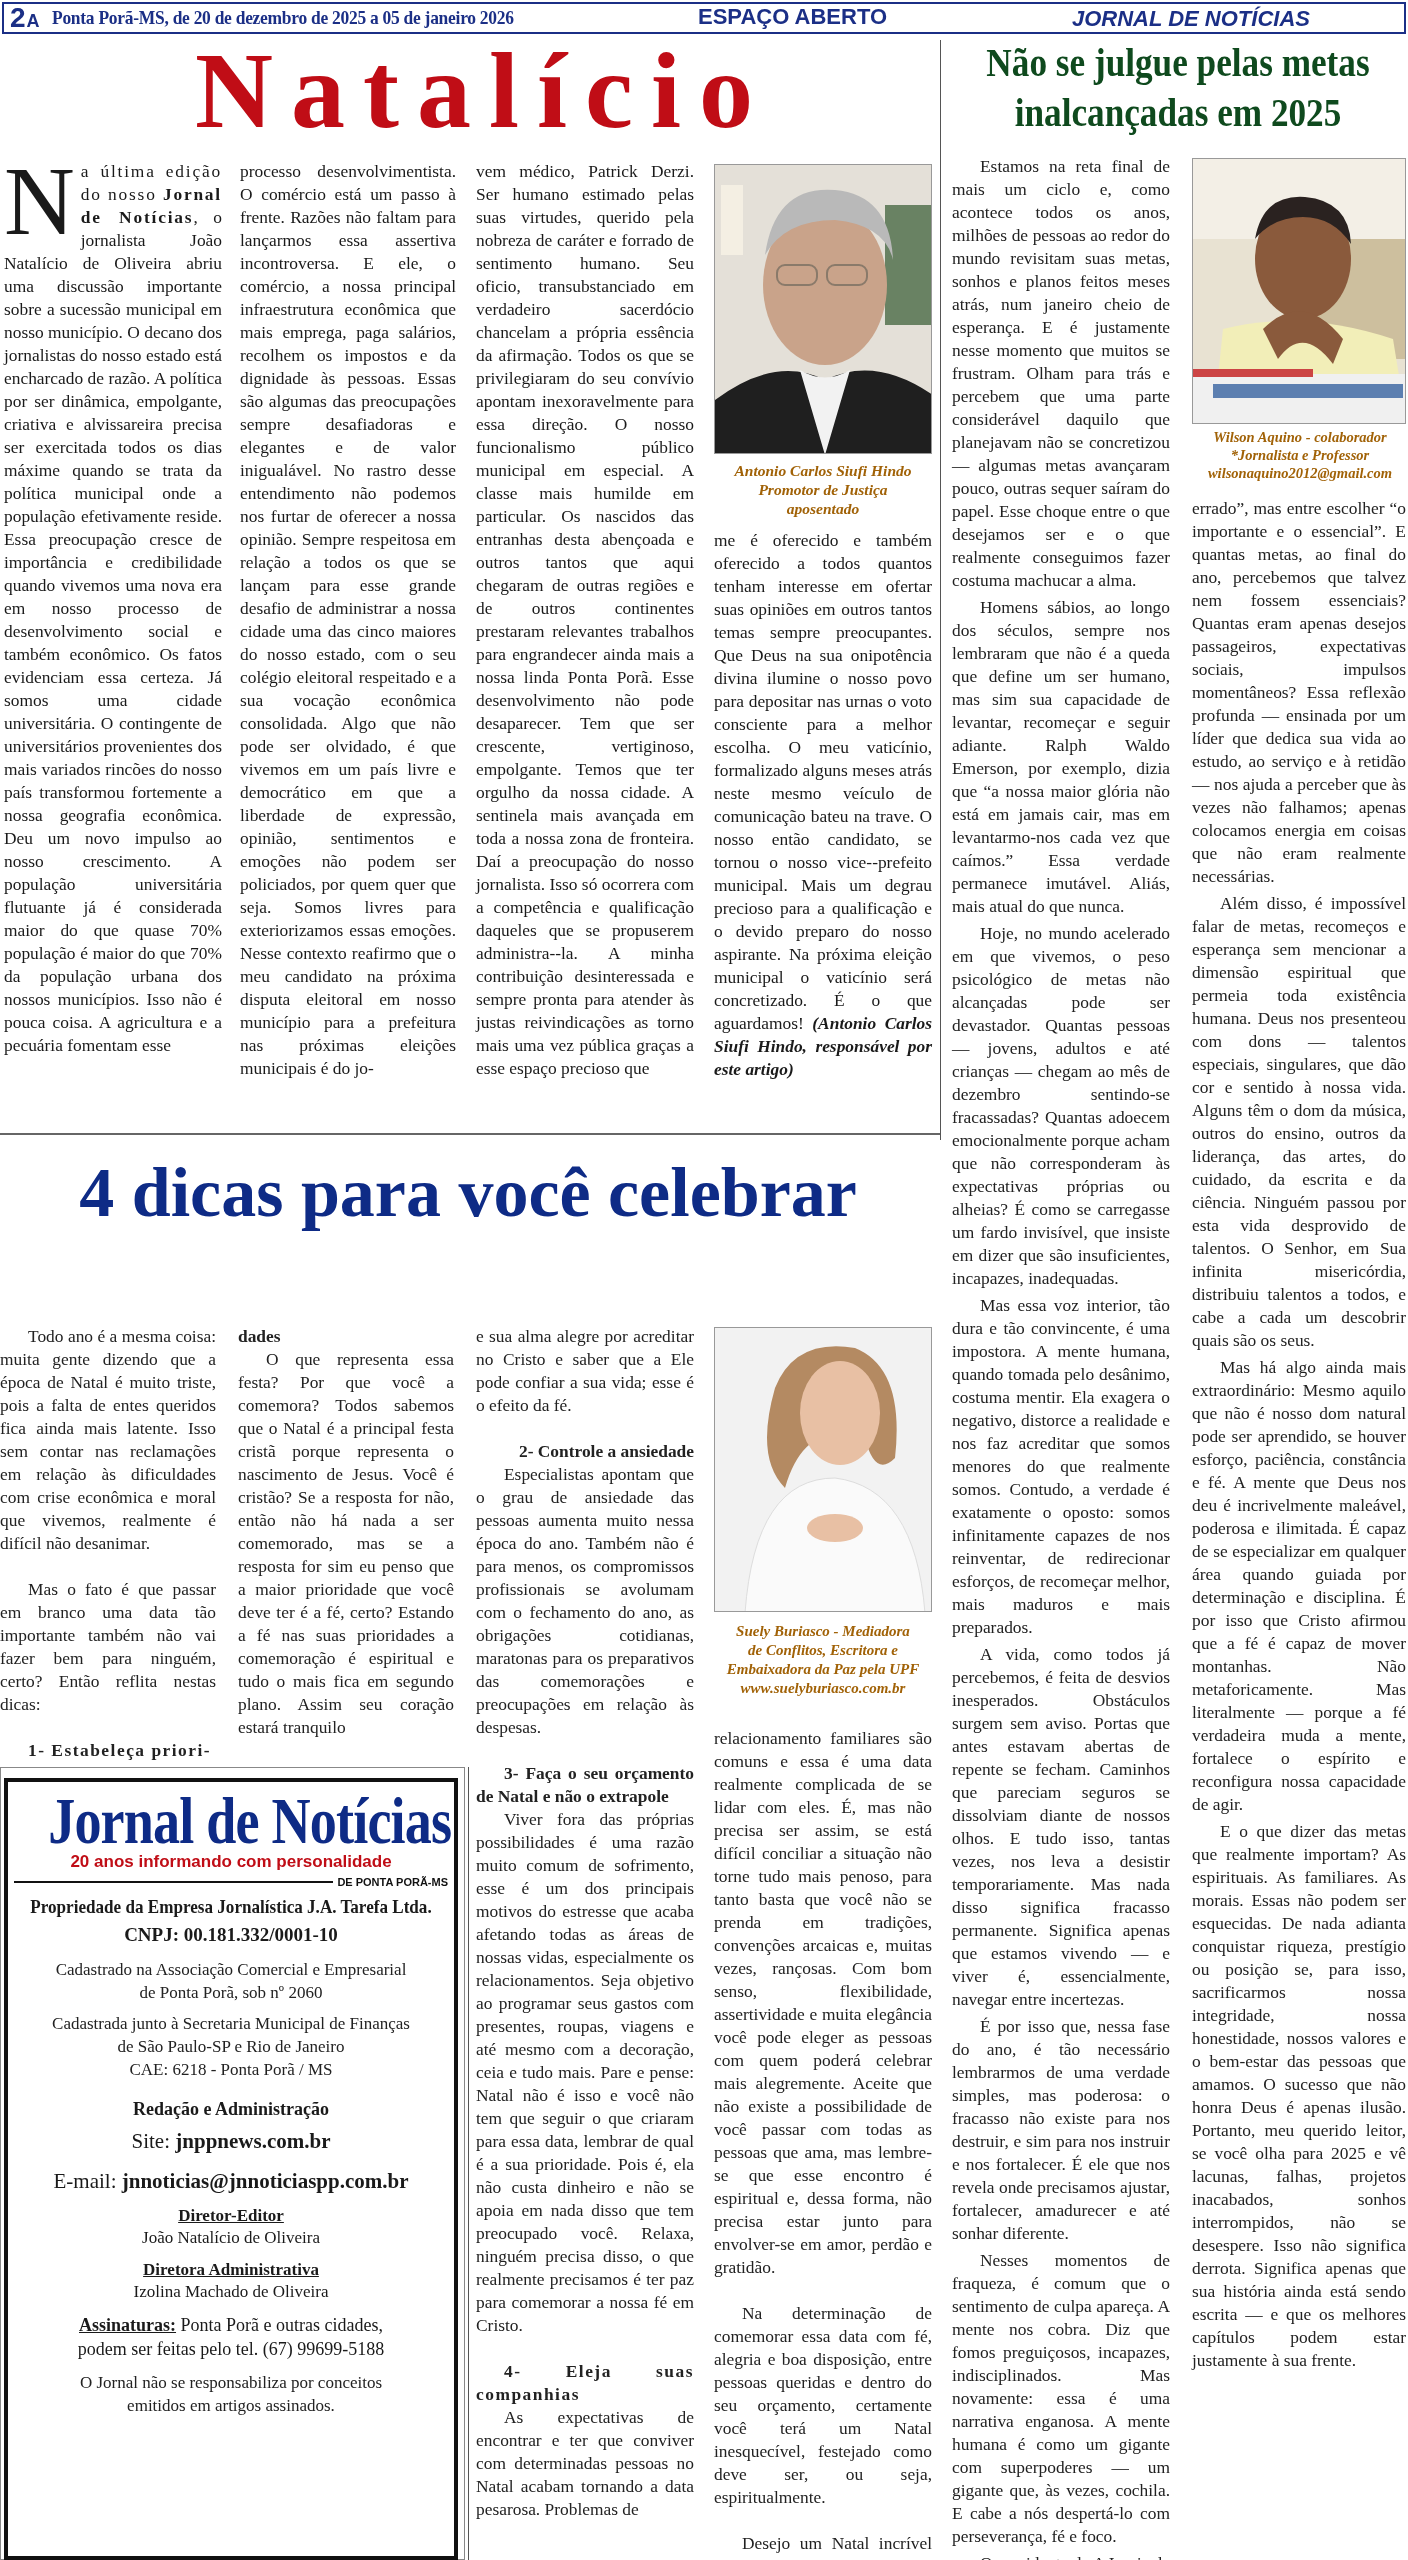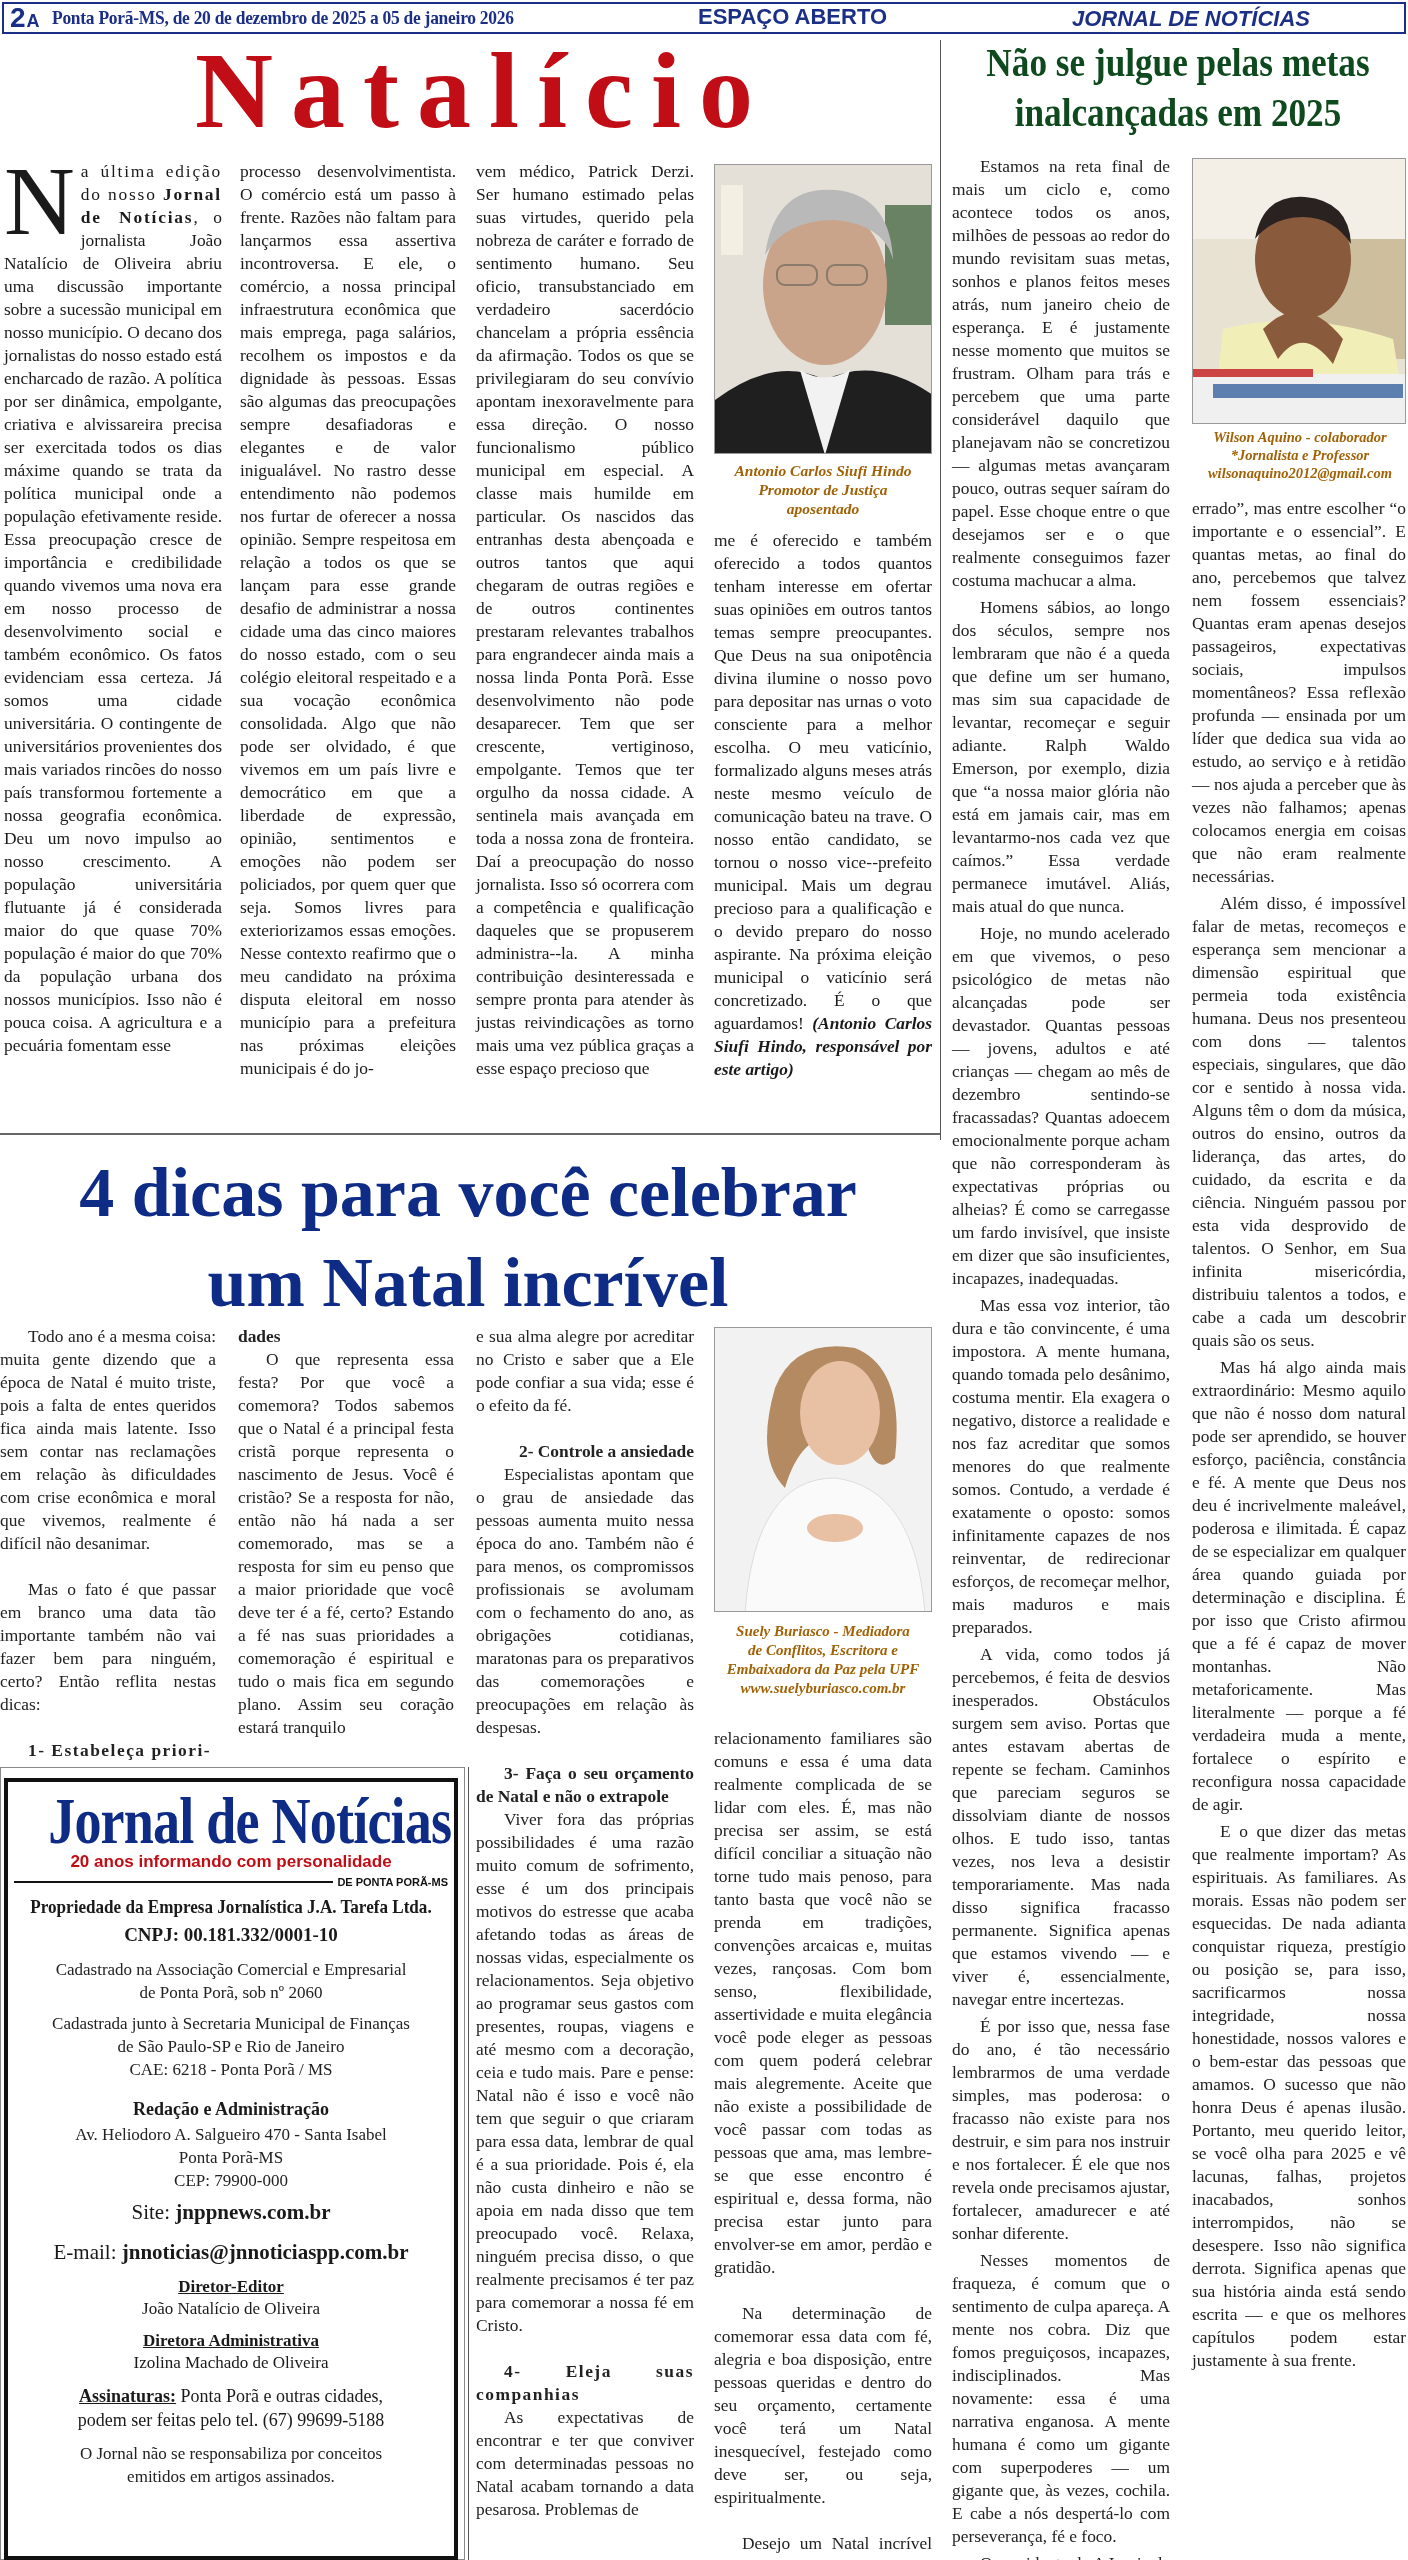--- a/index.html
+++ b/index.html
@@ -159,21 +159,20 @@
 <div class="col-r" style="left:1192px; top:497px; width:214px;">
   <p>errado”, mas entre escolher “o importante e o essencial”. E quantas metas, ao final do ano, percebemos que talvez nem fossem essenciais? Quantas eram apenas desejos passageiros, expectativas sociais, impulsos momentâneos? Essa reflexão profunda — ensinada por um líder que dedica sua vida ao estudo, ao serviço e à retidão — nos ajuda a perceber que às vezes não falhamos; apenas colocamos energia em coisas que não eram realmente necessárias.</p>
   <p class="ind gap">Além disso, é impossível falar de metas, recomeços e esperança sem mencionar a dimensão espiritual que permeia toda existência humana. Deus nos presenteou com dons — talentos especiais, singulares, que dão cor e sentido à nossa vida. Alguns têm o dom da música, outros do ensino, outros da liderança, das artes, do cuidado, da escrita e da ciência. Ninguém passou por esta vida desprovido de talentos. O Senhor, em Sua infinita misericórdia, distribuiu talentos a todos, e cabe a cada um descobrir quais são os seus.</p>
   <p class="ind gap">Mas há algo ainda mais extraordinário: Mesmo aquilo que não é nosso dom natural pode ser aprendido, se houver esforço, paciência, constância e fé. A mente que Deus nos deu é incrivelmente maleável, poderosa e ilimitada. É capaz de se especializar em qualquer área quando guiada por determinação e disciplina. É por isso que Cristo afirmou que a fé é capaz de mover montanhas. Não metaforicamente. Mas literalmente — porque a fé verdadeira muda a mente, fortalece o espírito e reconfigura nossa capacidade de agir.</p>
   <p class="ind gap">E o que dizer das metas que realmente importam? As espirituais. As familiares. As morais. Essas não podem ser esquecidas. De nada adianta conquistar riqueza, prestígio ou posição se, para isso, sacrificarmos nossa integridade, nossa honestidade, nossos valores e o bem-estar das pessoas que amamos. O sucesso que não honra Deus é apenas ilusão. Portanto, meu querido leitor, se você olha para 2025 e vê lacunas, falhas, projetos inacabados, sonhos interrompidos, não se desespere. Isso não significa derrota. Significa apenas que sua história ainda está sendo escrita — e que os melhores capítulos podem estar justamente à sua frente.</p>
 
 </div>
 
 <div class="h-natal">
   <div>4 dicas para você celebrar</div>
-  <div>um Natal incrível</div>
 </div>
 
 <div class="col-n" style="left:0px; top:1325px; width:216px;">
   <p class="ind">Todo ano é a mesma coisa: muita gente dizendo que a época de Natal é muito triste, pois a falta de entes queridos fica ainda mais latente. Isso sem contar nas reclamações em relação às dificuldades com crise econômica e moral que vivemos, realmente é difícil não desanimar.</p>
   <div class="blank"></div>
   <p class="ind">Mas o fato é que passar em branco uma data tão importante também não vai fazer bem para ninguém, certo? Então reflita nestas dicas:</p>
   <div class="blank"></div>
   <p class="sub" style="letter-spacing:1.5px;">1- Estabeleça priori-</p>
 </div>
 
@@ -234,25 +233,20 @@
   <div class="exp-p">
     <div>Cadastrado na Associação Comercial e Empresarial</div>
     <div>de Ponta Porã, sob nº 2060</div>
   </div>
   <div class="exp-p">
     <div>Cadastrada junto à Secretaria Municipal de Finanças</div>
     <div>de São Paulo-SP e Rio de Janeiro</div>
     <div>CAE: 6218 - Ponta Porã / MS</div>
   </div>
   <div class="exp-h">Redação e Administração</div>
-  <div class="exp-p" style="margin-top:2px;">
-    <div>Av. Heliodoro A. Salgueiro 470 - Santa Isabel</div>
-    <div>Ponta Porã-MS</div>
-    <div>CEP: 79900-000</div>
-  </div>
   <div class="exp-big">
     <span>Site: </span><b>jnppnews.com.br</b>
   </div>
   <div class="exp-big" style="margin-top:12px;">
     <span>E-mail: </span><b>jnnoticias@jnnoticiaspp.com.br</b>
   </div>
   <div class="exp-role">Diretor-Editor</div>
   <div class="exp-name">João Natalício de Oliveira</div>
   <div class="exp-role">Diretora Administrativa</div>
   <div class="exp-name">Izolina Machado de Oliveira</div>

